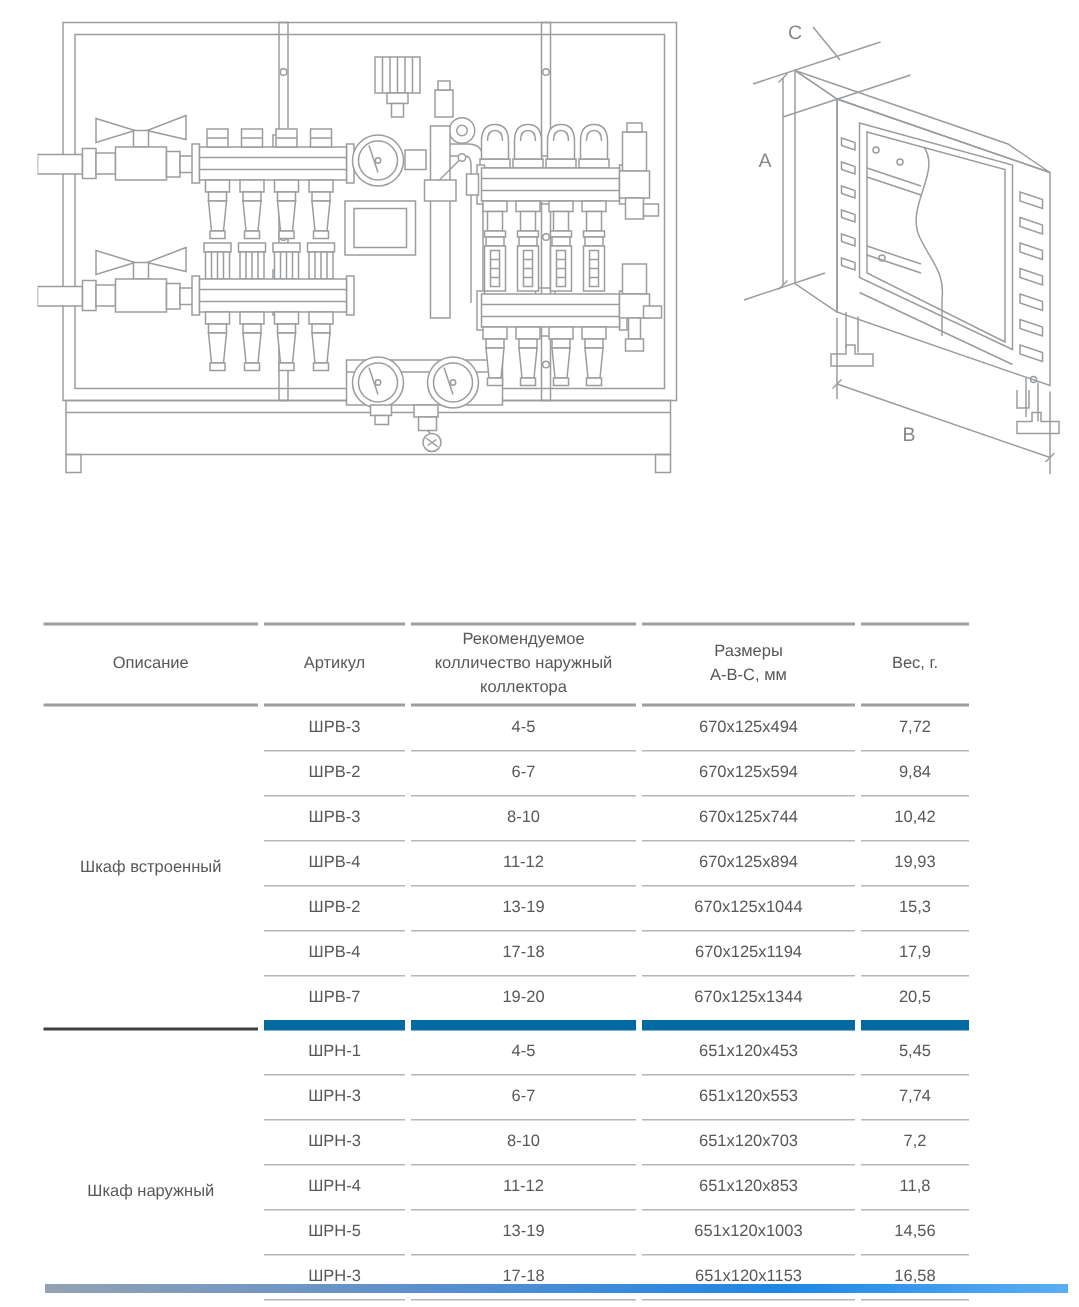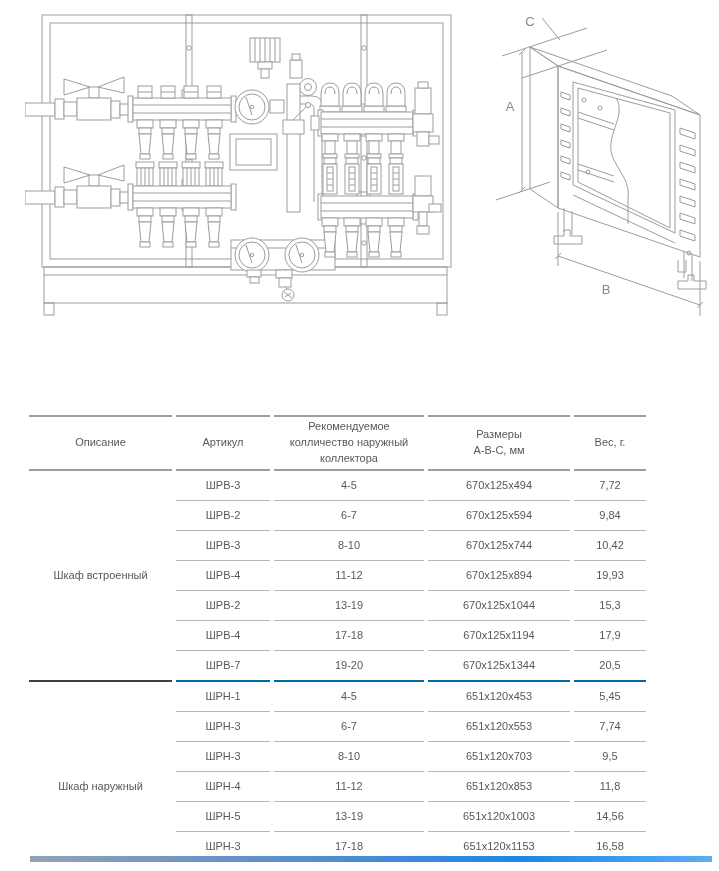--- a/index.html
+++ b/index.html
@@ -16,21 +16,21 @@
          font-size:28px;font-weight:700;letter-spacing:-0.2px;color:#3f3f41;}
   
   .tbl-wrap{position:absolute;left:25px;top:415px;width:625px;}
   table.params{width:625px;table-layout:fixed;border-collapse:separate;border-spacing:4px 0;}
   table.params th, table.params td{
       font-size:11px;color:#58585a;text-align:center;vertical-align:middle;
       padding:2px 2px;font-weight:400;}
   table.params th{border-top:2px solid #9e9e9e;border-bottom:2px solid #9e9e9e;
       height:44px;line-height:1.45;white-space:pre-line;}
   table.params td{border-bottom:1px solid #b6b6b6;height:25px;}
-  table.params tr.glast td{border-bottom:2px solid #0369a1;}
+  table.params tr.glast td{border-bottom:7px solid #0369a1;}
   table.params td.desc{border-bottom:2px solid #404040;vertical-align:middle;}
   
   .accent{position:absolute;left:30px;top:856px;width:682px;height:6px;}
 </style>
 </head>
 <body>
 
 <div class="page">
 
   <div class="draw" style="left:25px;top:8px;">
@@ -382,21 +382,21 @@
         <tr>
           <td>ШРН-3</td>
           <td>6-7</td>
           <td>651x120x553</td>
           <td>7,74</td>
         </tr>
         <tr>
           <td>ШРН-3</td>
           <td>8-10</td>
           <td>651x120x703</td>
-          <td>9,5</td>
+          <td>7,2</td>
         </tr>
         <tr>
           <td>ШРН-4</td>
           <td>11-12</td>
           <td>651x120x853</td>
           <td>11,8</td>
         </tr>
         <tr>
           <td>ШРН-5</td>
           <td>13-19</td>

